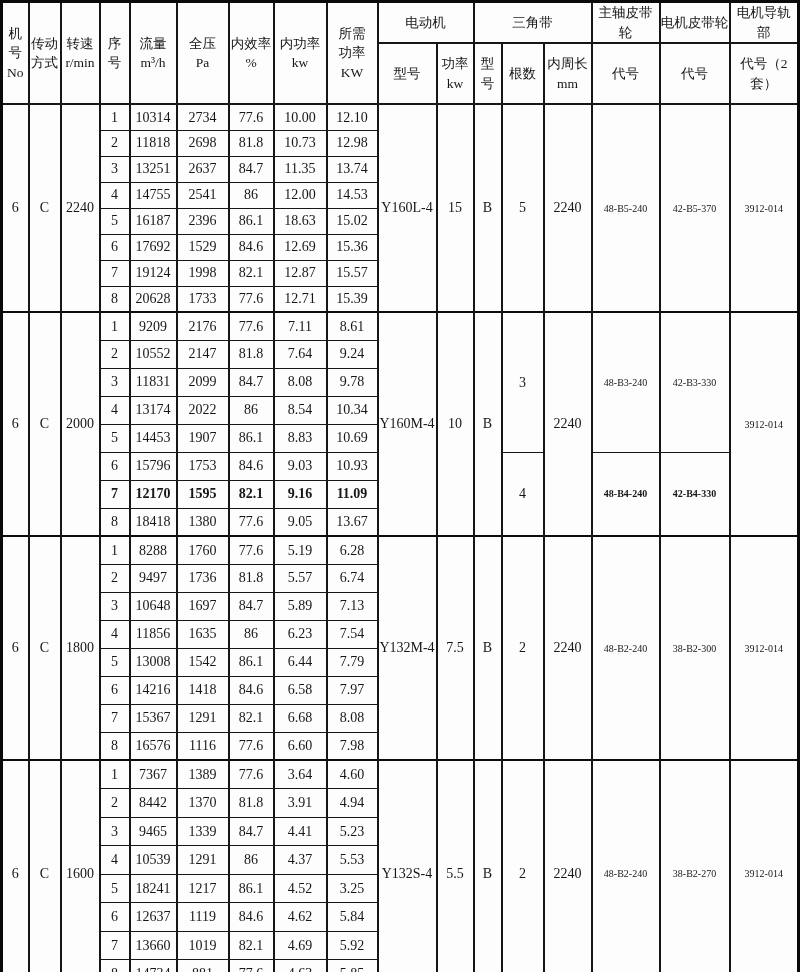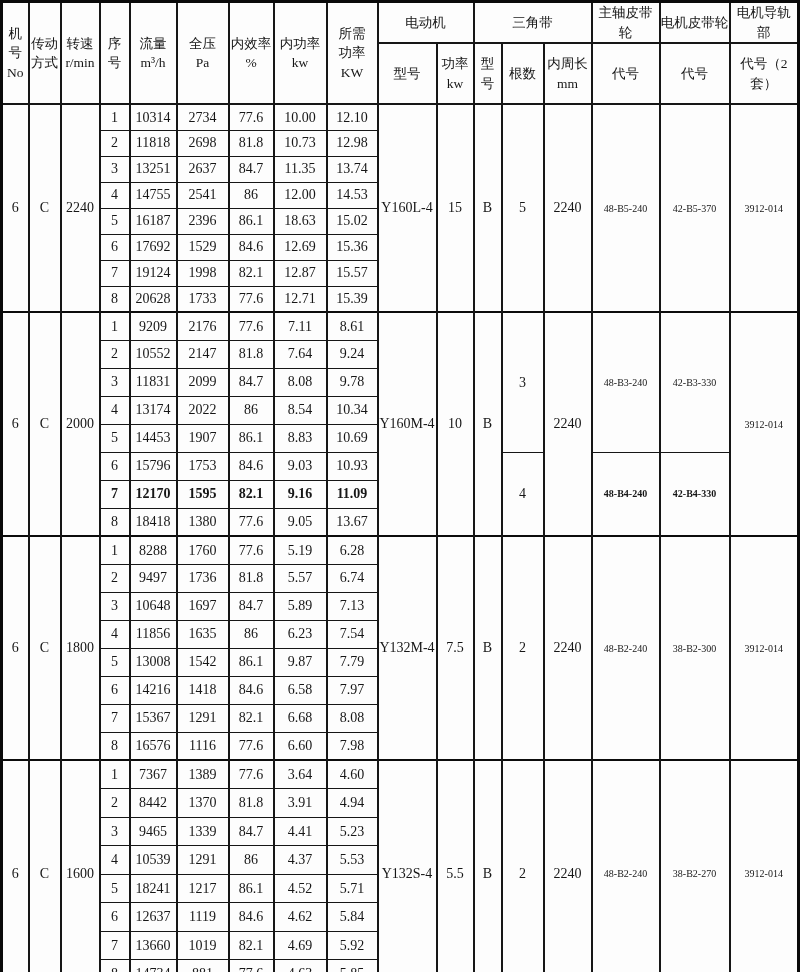--- a/index.html
+++ b/index.html
@@ -301,21 +301,21 @@
           <td class="num">1635</td>
           <td class="num">86</td>
           <td class="num">6.23</td>
           <td class="num">7.54</td>
         </tr>
         <tr style="height: 28px;">
           <td class="num">5</td>
           <td class="num">13008</td>
           <td class="num">1542</td>
           <td class="num">86.1</td>
-          <td class="num">9.87</td>
+          <td class="num">6.44</td>
           <td class="num">7.79</td>
         </tr>
         <tr style="height: 28px;">
           <td class="num">6</td>
           <td class="num">14216</td>
           <td class="num">1418</td>
           <td class="num">84.6</td>
           <td class="num">6.58</td>
           <td class="num">7.97</td>
         </tr>
@@ -377,21 +377,21 @@
           <td class="num">86</td>
           <td class="num">4.37</td>
           <td class="num">5.53</td>
         </tr>
         <tr style="height: 28.5px;">
           <td class="num">5</td>
           <td class="num">18241</td>
           <td class="num">1217</td>
           <td class="num">86.1</td>
           <td class="num">4.52</td>
-          <td class="num">5.71</td>
+          <td class="num">3.25</td>
         </tr>
         <tr style="height: 28.5px;">
           <td class="num">6</td>
           <td class="num">12637</td>
           <td class="num">1119</td>
           <td class="num">84.6</td>
           <td class="num">4.62</td>
           <td class="num">5.84</td>
         </tr>
         <tr style="height: 28.5px;">

